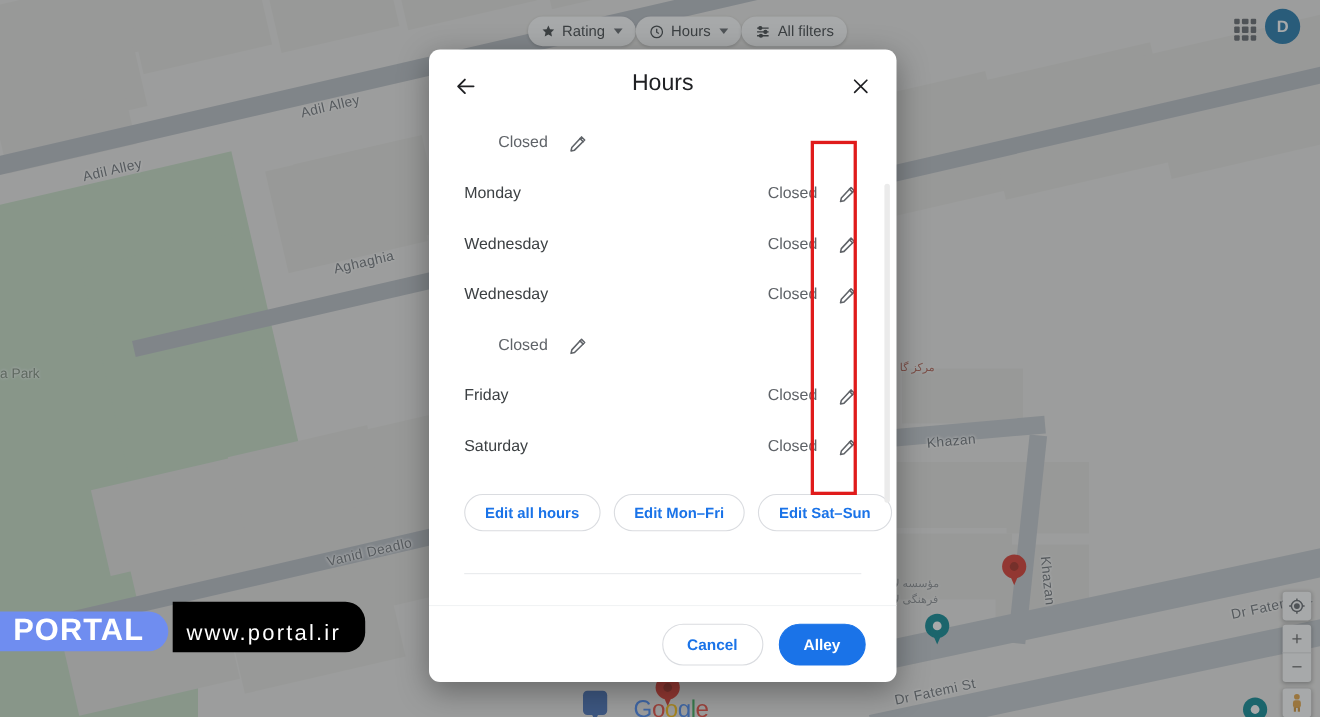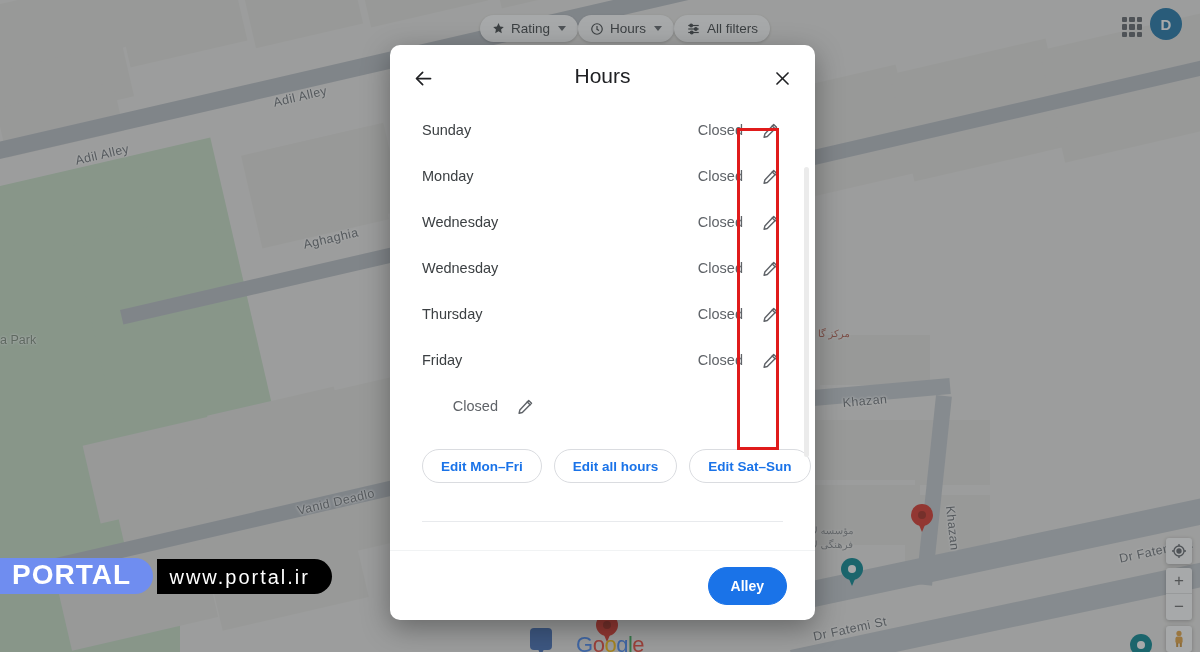--- a/index.html
+++ b/index.html
@@ -223,21 +223,21 @@
   #watermark { position: absolute; left: 0; top: 544px; z-index: 8; }
   #wm-top {
     display: inline-block; background: #6f8df0; color: #fff;
     font-size: 28px; font-weight: 700; letter-spacing: 1px;
     padding: 1px 22px 3px 12px;
     border-top-right-radius: 20px; border-bottom-right-radius: 20px;
   }
   #wm-bot {
     display: inline-block; background: #000; color: #fff;
     font-size: 20px; letter-spacing: 2px;
-    padding: 7px 22px 5px 12px; margin-top: 15px;
+    padding: 18px 22px 5px 12px; margin-top: 3px;
     border-top-right-radius: 18px; border-bottom-right-radius: 18px;
   }
 </style>
 </head>
 <body>
 
 <div id="app">
 
   <div id="map">
 
@@ -415,21 +415,20 @@
         <svg width="19" height="19" viewBox="0 0 24 24" fill="none" stroke="#202124" stroke-width="2" stroke-linecap="round">
           <line x1="5" y1="5" x2="19" y2="19"></line>
             <line x1="19" y1="5" x2="5" y2="19"></line>
         </svg>
       </div>
     </div>
 
     <div id="modal-body">
       <div id="days-list">
           <div class="day-row">
-            <span class="day-name">Sunday</span>
             <span class="day-status">Closed</span>
             <span class="edit-btn">
               <svg width="17" height="17" viewBox="0 0 24 24" fill="none" stroke="#5f6368" stroke-width="2" stroke-linecap="round" stroke-linejoin="round">
                 <path d="M16.5 3.5l4 4L7.5 20.5 3 21.5l1-4.5z"></path>
                 <line x1="14.5" y1="5.5" x2="18.5" y2="9.5"></line>
               </svg>
             </span>
           </div>
           <div class="day-row">
             <span class="day-name">Monday</span>
@@ -455,62 +454,63 @@
             <span class="day-name">Wednesday</span>
             <span class="day-status">Closed</span>
             <span class="edit-btn">
               <svg width="17" height="17" viewBox="0 0 24 24" fill="none" stroke="#5f6368" stroke-width="2" stroke-linecap="round" stroke-linejoin="round">
                 <path d="M16.5 3.5l4 4L7.5 20.5 3 21.5l1-4.5z"></path>
                 <line x1="14.5" y1="5.5" x2="18.5" y2="9.5"></line>
               </svg>
             </span>
           </div>
           <div class="day-row">
-            <span class="day-name">Thursday</span>
             <span class="day-status">Closed</span>
             <span class="edit-btn">
               <svg width="17" height="17" viewBox="0 0 24 24" fill="none" stroke="#5f6368" stroke-width="2" stroke-linecap="round" stroke-linejoin="round">
                 <path d="M16.5 3.5l4 4L7.5 20.5 3 21.5l1-4.5z"></path>
                 <line x1="14.5" y1="5.5" x2="18.5" y2="9.5"></line>
               </svg>
             </span>
           </div>
           <div class="day-row">
             <span class="day-name">Friday</span>
             <span class="day-status">Closed</span>
             <span class="edit-btn">
               <svg width="17" height="17" viewBox="0 0 24 24" fill="none" stroke="#5f6368" stroke-width="2" stroke-linecap="round" stroke-linejoin="round">
                 <path d="M16.5 3.5l4 4L7.5 20.5 3 21.5l1-4.5z"></path>
                 <line x1="14.5" y1="5.5" x2="18.5" y2="9.5"></line>
               </svg>
             </span>
           </div>
           <div class="day-row">
+            <span class="day-name">Saturday</span>
             <span class="day-status">Closed</span>
             <span class="edit-btn">
               <svg width="17" height="17" viewBox="0 0 24 24" fill="none" stroke="#5f6368" stroke-width="2" stroke-linecap="round" stroke-linejoin="round">
                 <path d="M16.5 3.5l4 4L7.5 20.5 3 21.5l1-4.5z"></path>
                 <line x1="14.5" y1="5.5" x2="18.5" y2="9.5"></line>
               </svg>
             </span>
           </div>
         </div>
 
       <div id="quick-edits">
+          <div class="pill">Edit all hours</div>
           <div class="pill">Edit Mon–Fri</div>
-          <div class="pill">Edit all hours</div>
           <div class="pill">Edit Sat–Sun</div>
         </div>
 
       <div id="body-divider"></div>
 
       <div id="scroll-track"></div>
     </div>
 
     <div id="modal-footer">
+      <div class="fbtn" id="cancel-btn">Cancel</div>
       <div class="fbtn" id="save-btn">Alley</div>
     </div>
   </div>
 
   <div id="annotation-box"></div>
 
   <div id="watermark">
     <div id="wm-top">PORTAL</div>
     <div id="wm-bot">www.portal.ir</div>
   </div>

